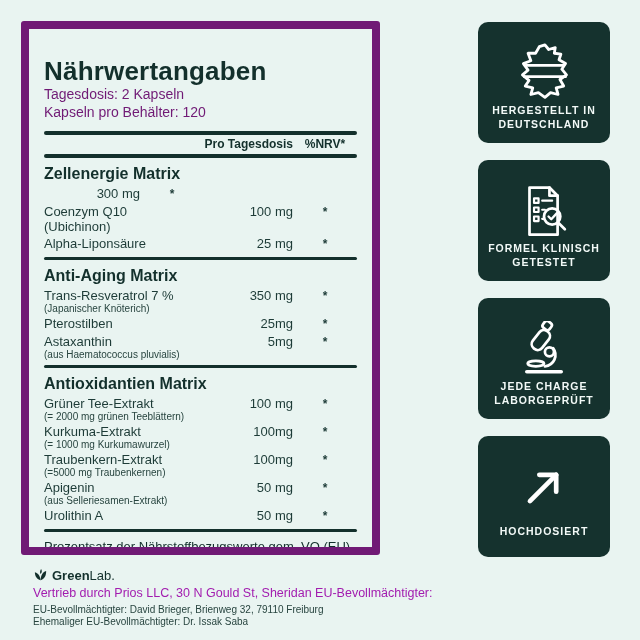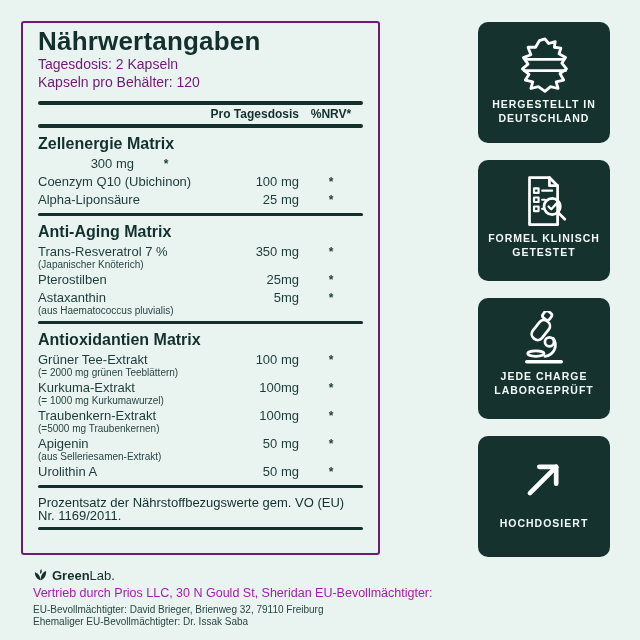--- a/index.html
+++ b/index.html
@@ -10,22 +10,22 @@
     color:#13302c;
     position:relative;
     overflow:hidden;
   }
   .canvas { position:absolute; inset:0; width:640px; height:640px; }
 
   
   .panel {
     position:absolute; left:21px; top:21px;
     width:359px; height:534px;
-    border:2px solid #701a75; border-radius:3px;
-    padding:4px 15px 0 15px;
+    border:8px solid #701a75; border-radius:3px;
+    padding:28px 15px 0 15px;
     overflow:hidden;
   }
   .panel-title { font-size:26px; line-height:28px; font-weight:800; letter-spacing:.2px; }
   .serving { font-size:14px; line-height:18px; font-weight:500; color:#701a75; }
   .bar-thick { height:4px; background:#13302c; border-radius:2px; }
   .bar-med   { height:3px; background:#13302c; border-radius:2px; }
   .bar1 { margin-top:10px; margin-bottom:3px; }
   .bar2 { margin-top:3px; }
   .sep  { margin-top:5px; }
 
@@ -45,21 +45,21 @@
   .note  { font-size:13px; line-height:13px; font-weight:500; margin-top:8px; }
   .note2 { font-size:12px; line-height:14px; font-weight:500; margin-top:6px; }
   .note2 .l2 { padding-left:9px; }
   .panel .bar-note-a { margin-top:5px; }
   .panel .bar-note-b { margin-top:5px; }
 
   
   .sidebar { position:absolute; left:478px; top:22px; width:132px; display:flex; flex-direction:column; gap:17px; }
   .badge {
     height:121px; background:#15322e; border-radius:10px;
-    display:flex; flex-direction:column; align-items:center; justify-content:flex-start;
+    display:flex; flex-direction:column; align-items:center; justify-content:flex-end;
     padding:13px 6px 12px 6px;
   }
   .badge svg { flex:0 0 auto; }
   .badge-label {
     color:#f2f9f7; font-size:10.5px; line-height:14px; font-weight:700;
     letter-spacing:1px; text-align:center; text-transform:uppercase;
     min-height:28px; display:flex; flex-direction:column; justify-content:center;
   }
 
   

